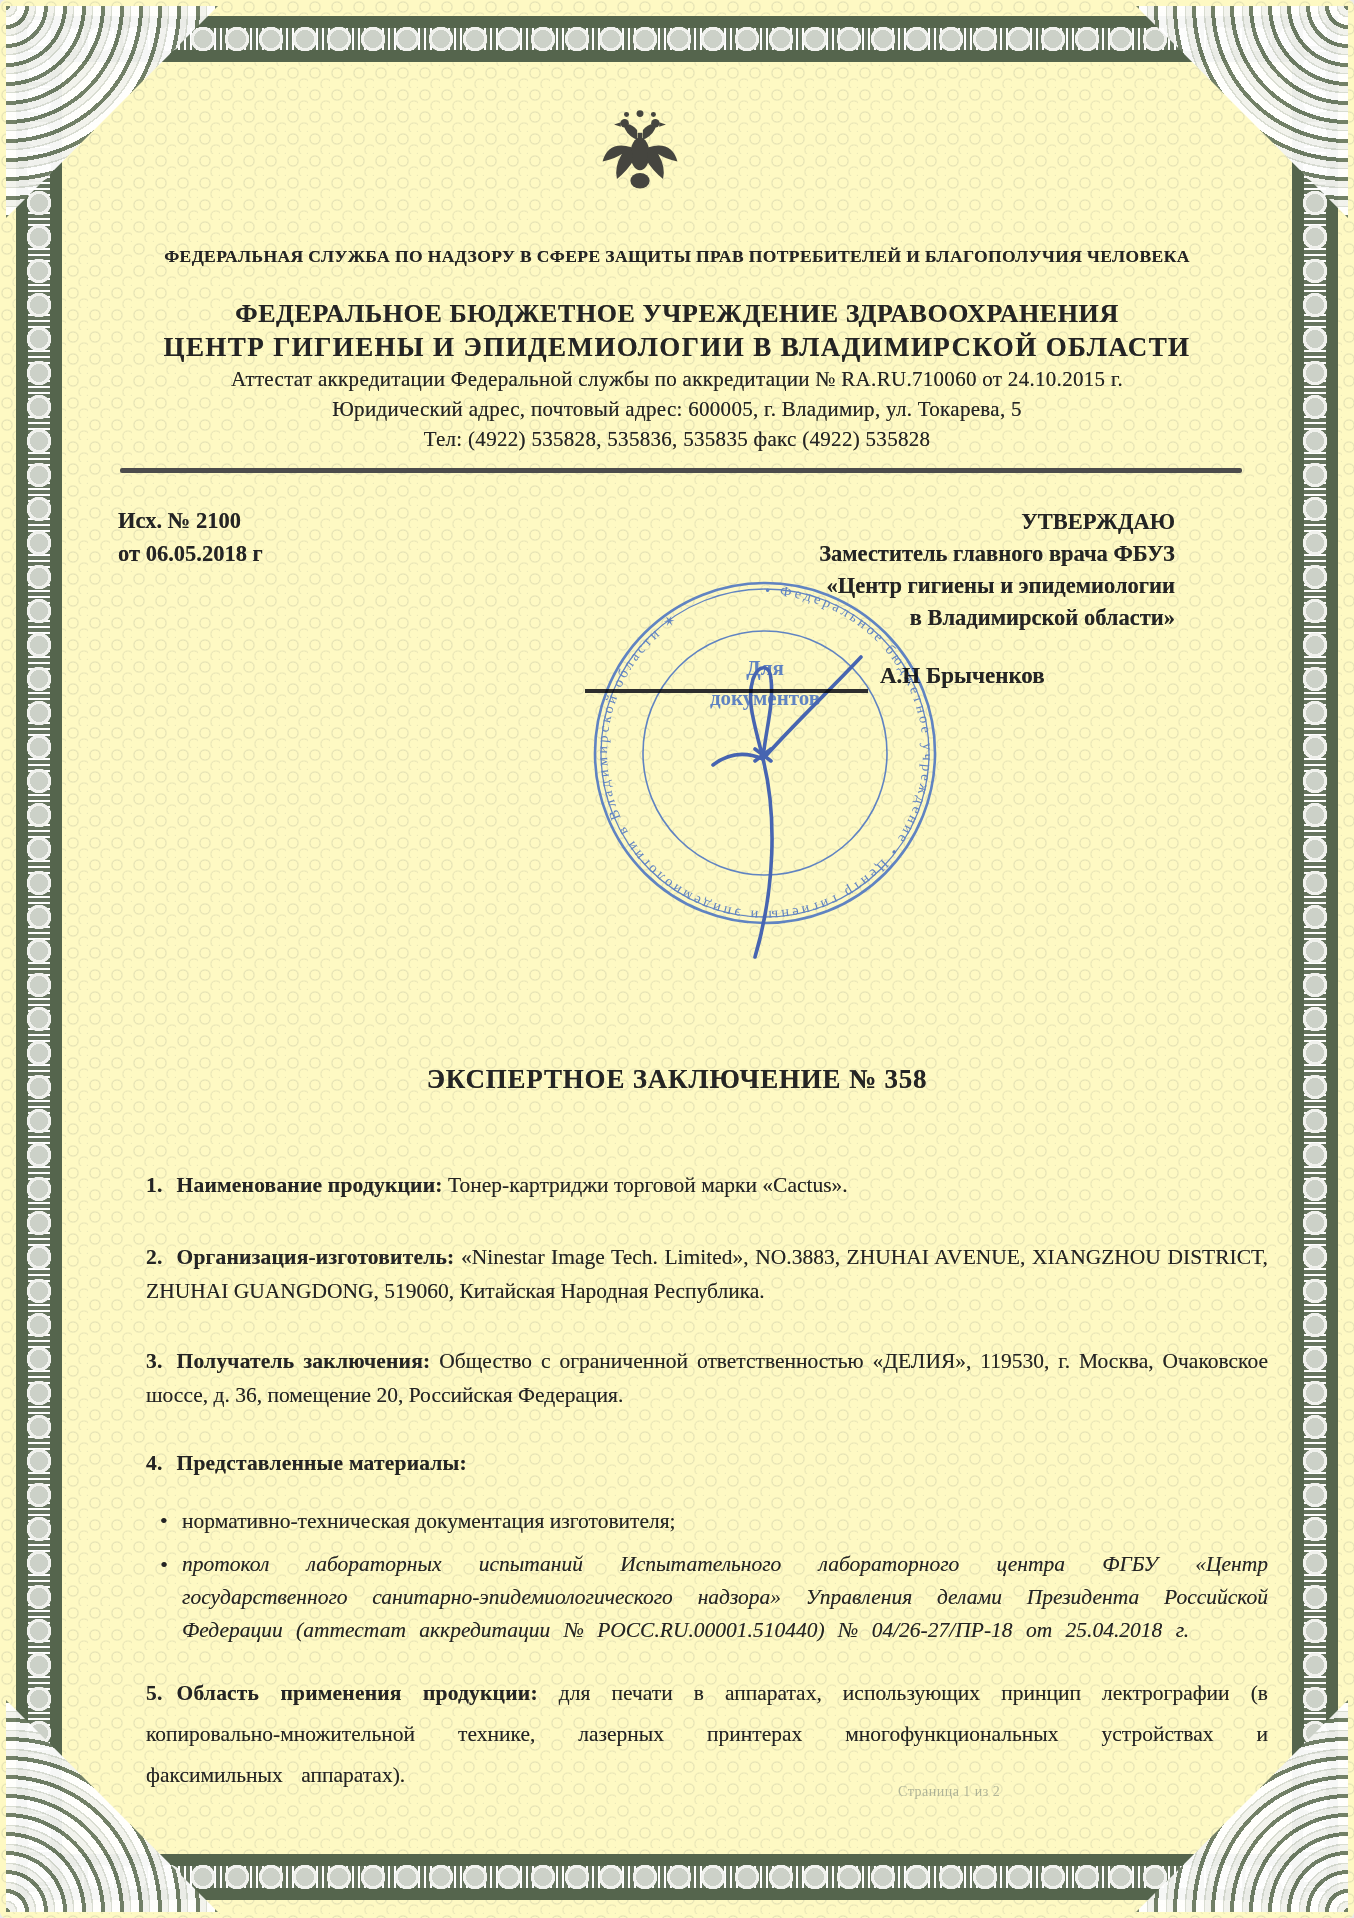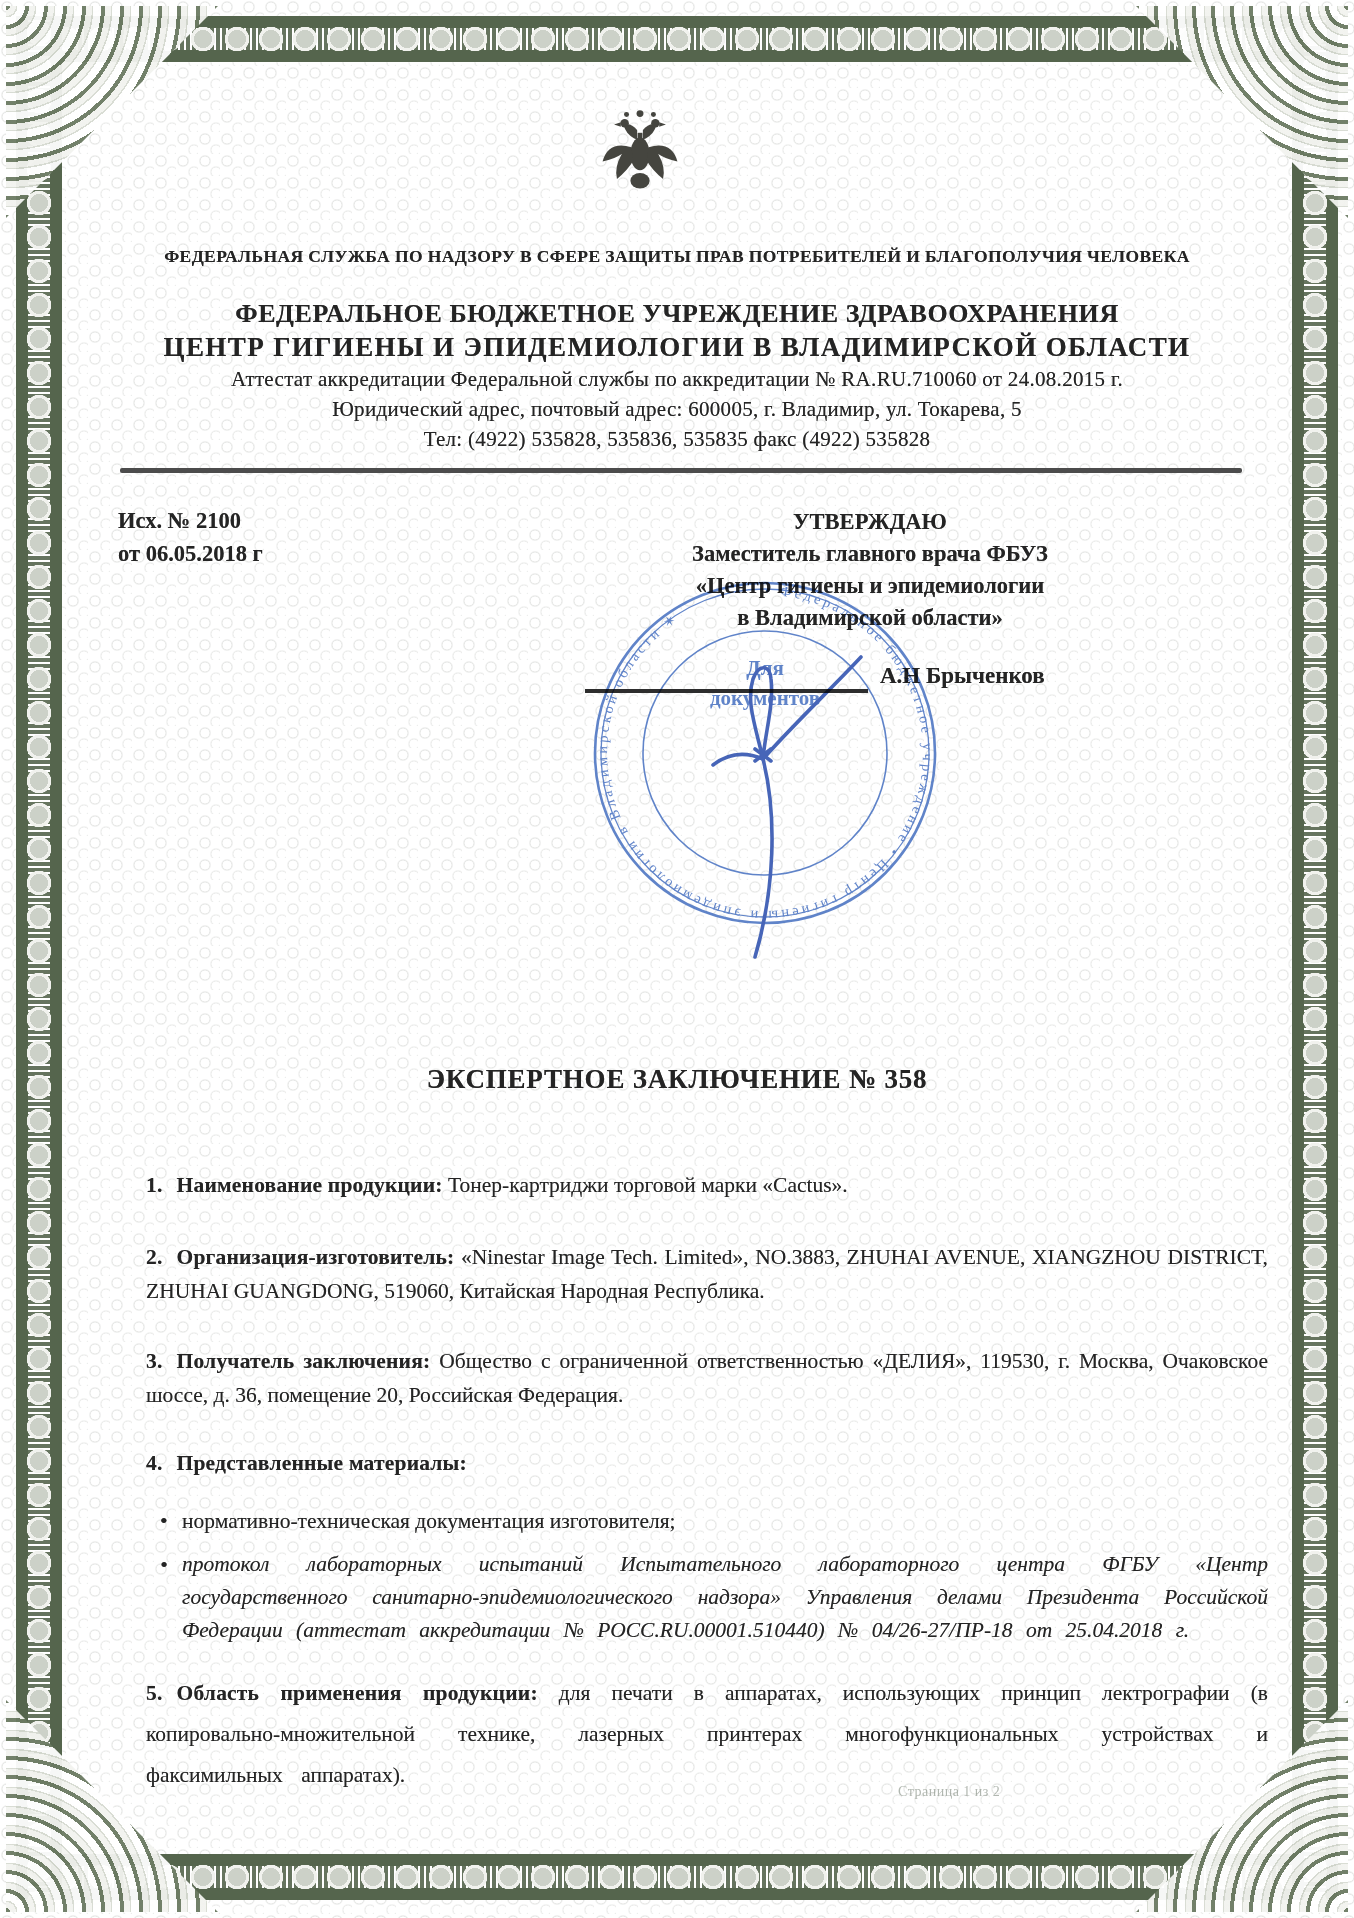--- a/index.html
+++ b/index.html
@@ -1,20 +1,21 @@
 <!DOCTYPE html>
 <html><head>
 <meta charset="utf-8">
 <style>
   html,body{margin:0;padding:0;background:#e9e9e7;}
   .page{
     position:relative; width:1354px; height:1918px; overflow:hidden;
-    background:#ffffff;
+    background:#fef9c3;
     font-family:"Liberation Serif","DejaVu Serif",serif;
     color:#242424;
+    border-radius:6px;
   }
   
   .bg-pattern{
     position:absolute; inset:0; z-index:1;
     background-image:
       radial-gradient(circle 7px at 7px 7px, transparent 4.2px, rgba(125,130,122,0.20) 4.8px, transparent 6.4px),
       radial-gradient(circle 7px at 18px 18px, transparent 4.2px, rgba(125,130,122,0.16) 4.8px, transparent 6.4px);
     background-size:22px 22px;
   }
   
@@ -63,21 +64,21 @@
   }
   .fed{font-size:17.5px; font-weight:bold; letter-spacing:0.4px;}
   .org1{margin-top:30px; font-size:26px; font-weight:bold; letter-spacing:0.6px; line-height:33px;}
   .org2{font-size:27px; font-weight:bold; letter-spacing:1.4px; line-height:34px;}
   .sub{font-size:21px; line-height:30px; letter-spacing:0.3px;}
   .sub:first-of-type{margin-top:4px;}
   .rule{position:absolute; top:468px; left:120px; width:1122px; height:5px; background:#4c4c4c; border-radius:2px;}
 
   .ref{position:absolute; top:504px; left:118px; font-size:22.5px; font-weight:bold; line-height:33px; text-shadow:0 0 0.5px rgba(20,20,20,0.5);}
   .approval{
-    position:absolute; top:506px; left:565px; width:610px; text-align:center;
+    position:absolute; top:506px; left:565px; width:610px; text-align:right;
     font-size:22.5px; font-weight:bold; line-height:32px; text-shadow:0 0 0.5px rgba(20,20,20,0.5);
   }
   .sig-line{position:absolute; top:689px; left:585px; width:283px; height:3.5px; background:#2d2d2d;}
   .signer{position:absolute; top:663px; left:880px; font-size:23px; font-weight:bold; text-shadow:0 0 0.5px rgba(20,20,20,0.5);}
 
   .stamp{position:absolute; left:565px; top:553px; z-index:6; mix-blend-mode:multiply; opacity:.88;}
 
   .doc-title{
     position:absolute; top:1064px; left:0; width:100%; text-align:center;
     font-size:27px; font-weight:bold; letter-spacing:0.8px; text-shadow:0 0 0.5px rgba(20,20,20,0.55);
@@ -136,21 +137,21 @@
           <circle cx="36" cy="11" r="2.6"></circle>
           <circle cx="64" cy="11" r="2.6"></circle>
         <rect x="47.5" y="30" width="5" height="10"></rect>
       </g>
     </svg>
 
     <div class="doc-header">
       <div class="fed">ФЕДЕРАЛЬНАЯ СЛУЖБА ПО НАДЗОРУ В СФЕРЕ ЗАЩИТЫ ПРАВ ПОТРЕБИТЕЛЕЙ И БЛАГОПОЛУЧИЯ ЧЕЛОВЕКА</div>
       <div class="org1">ФЕДЕРАЛЬНОЕ БЮДЖЕТНОЕ УЧРЕЖДЕНИЕ ЗДРАВООХРАНЕНИЯ</div>
       <div class="org2">ЦЕНТР ГИГИЕНЫ И ЭПИДЕМИОЛОГИИ В ВЛАДИМИРСКОЙ ОБЛАСТИ</div>
-      <div class="sub">Аттестат аккредитации Федеральной службы по аккредитации № RA.RU.710060 от 24.08.2015 г.</div>
+      <div class="sub">Аттестат аккредитации Федеральной службы по аккредитации № RA.RU.710060 от 24.10.2015 г.</div>
       <div class="sub">Юридический адрес, почтовый адрес: 600005, г. Владимир, ул. Токарева, 5</div>
       <div class="sub">Тел: (4922) 535828, 535836, 535835  факс (4922) 535828</div>
     </div>
 
     <div class="rule"></div>
 
     <div class="ref">
       <div>Исх. № 2100</div>
       <div>от 06.05.2018 г</div>
     </div>

